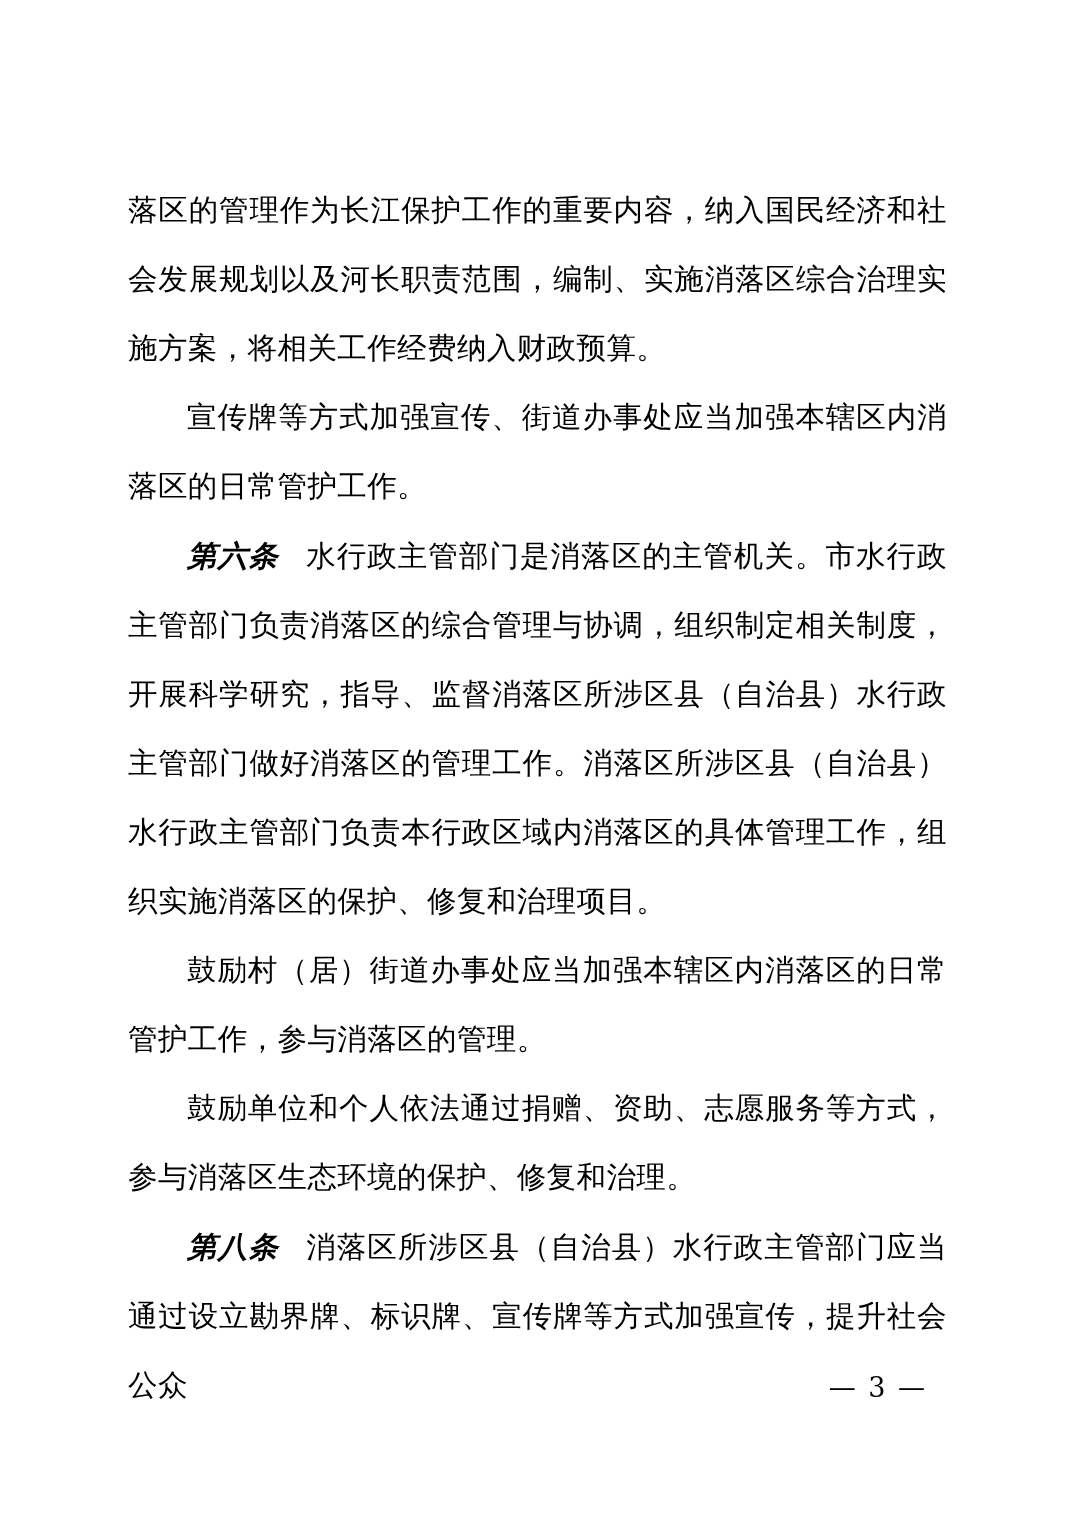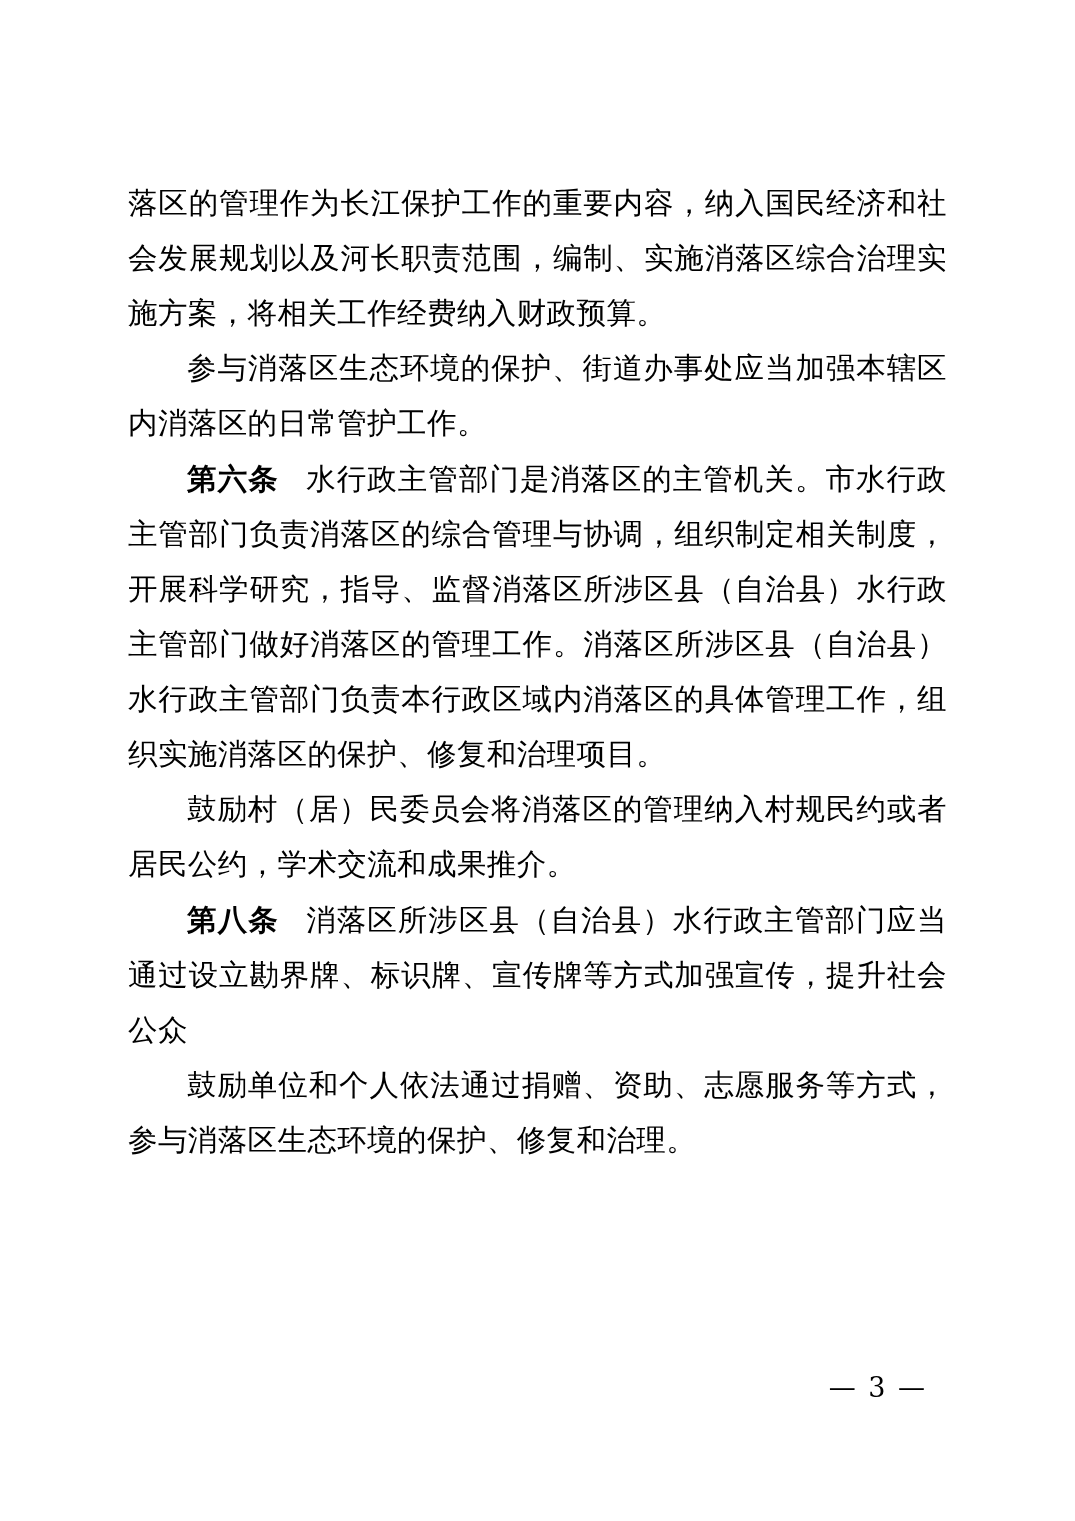--- a/index.html
+++ b/index.html
@@ -19,35 +19,36 @@
     position: absolute;
     left: 0;
     top: 0;
     width: 1075px;
     height: 1521px;
     box-sizing: border-box;
     padding: 176px 128px 0 128px;
   }
   .body-text {
     font-size: 29.5px;
-    line-height: 55px;
+    line-height: 69px;
     letter-spacing: 0.4px;
     text-align: justify;
     text-justify: inter-ideograph;
   }
   p.para {
     margin: 0;
     text-indent: 2em;
   }
   p.para.noindent {
     text-indent: 0;
   }
   .art-label {
     font-weight: bold;
     letter-spacing: 0.5px;
+    font-style: italic;
   }
   .art-gap {
     display: inline-block;
     width: 0.9em;
   }
   .page-number {
     position: absolute;
     left: 0;
     right: 0;
     bottom: 118px;
@@ -59,28 +60,28 @@
   }
 </style>
 </head>
 <body>
 
 <div class="page">
   <div class="body-text">
 
     <p class="para noindent"><span>落区的管理作为长江保护工作的重要内容，纳入国民经济和社会发展规划以及河长职责范围，编制、实施消落区综合治理实施方案，将相关工作经费纳入财政预算。</span></p>
 
-    <p class="para"><span>参与消落区生态环境的保护、街道办事处应当加强本辖区内消落区的日常管护工作。</span></p>
+    <p class="para"><span>宣传牌等方式加强宣传、街道办事处应当加强本辖区内消落区的日常管护工作。</span></p>
 
     <p class="para"><span class="art-label">第六条</span><span class="art-gap"></span><span>水行政主管部门是消落区的主管机关。市水行政主管部门负责消落区的综合管理与协调，组织制定相关制度，开展科学研究，指导、监督消落区所涉区县（自治县）水行政主管部门做好消落区的管理工作。消落区所涉区县（自治县）水行政主管部门负责本行政区域内消落区的具体管理工作，组织实施消落区的保护、修复和治理项目。</span></p>
 
 
 
-    <p class="para"><span>鼓励村（居）民委员会将消落区的管理纳入村规民约或者居民公约，学术交流和成果推介。</span></p>
+    <p class="para"><span>鼓励村（居）街道办事处应当加强本辖区内消落区的日常管护工作，参与消落区的管理。</span></p>
+
+    <p class="para"><span>鼓励单位和个人依法通过捐赠、资助、志愿服务等方式，参与消落区生态环境的保护、修复和治理。</span></p>
 
     <p class="para"><span class="art-label">第八条</span><span class="art-gap"></span><span>消落区所涉区县（自治县）水行政主管部门应当通过设立勘界牌、标识牌、宣传牌等方式加强宣传，提升社会公众</span></p>
-
-    <p class="para"><span>鼓励单位和个人依法通过捐赠、资助、志愿服务等方式，参与消落区生态环境的保护、修复和治理。</span></p>
 
   </div>
 </div>
 
 <div class="page-number">— 3 —</div>
 
 </body></html>

